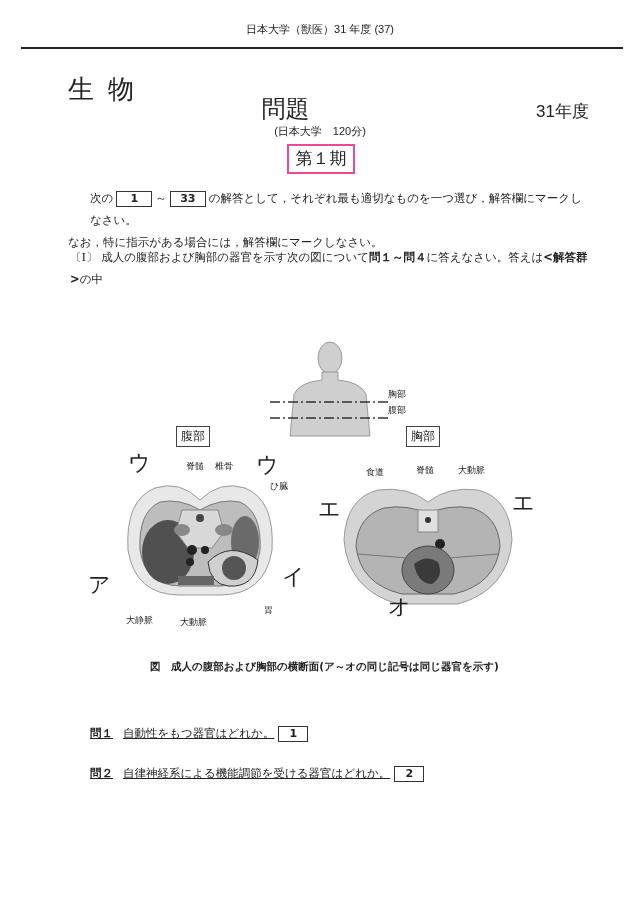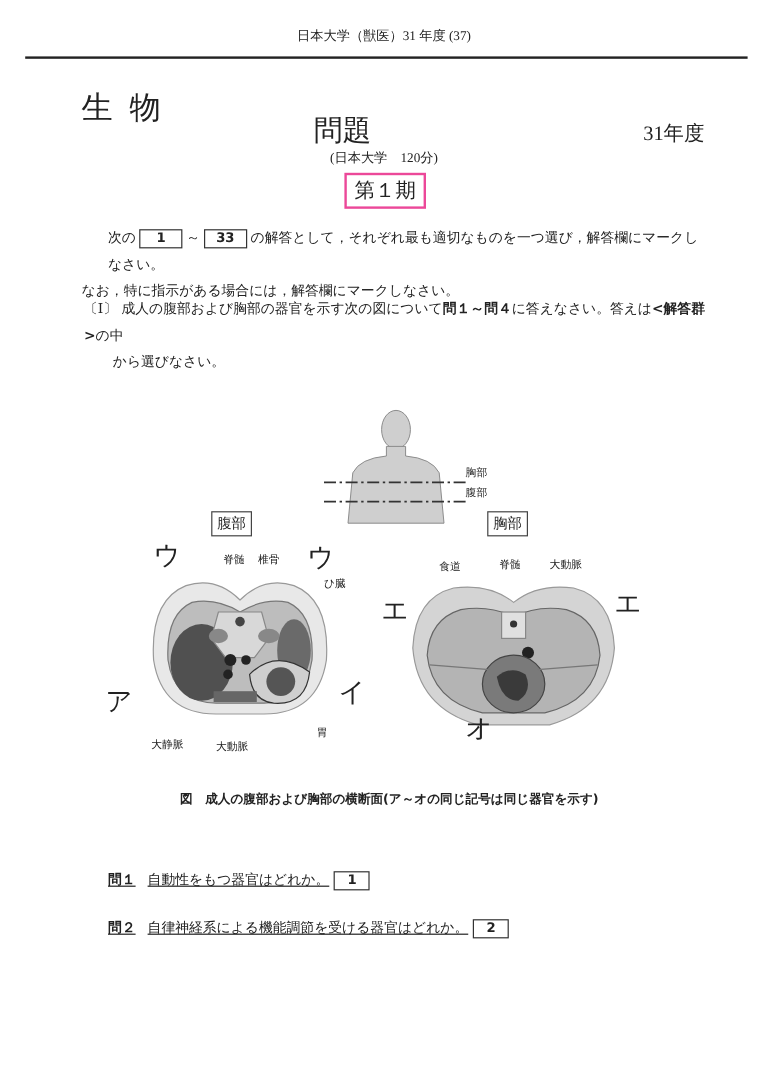--- a/index.html
+++ b/index.html
@@ -1,19 +1,19 @@
 <!DOCTYPE html>
 <html><head>
 <meta charset="utf-8">
 <style>
   html, body { margin: 0; padding: 0; background: #ffffff; }
   body { width: 640px; height: 903px; position: relative; overflow: hidden;
          font-family: "DejaVu Serif", serif; color: #222; }
   .abs { position: absolute; }
-  .sans { font-family: Liberation Serif, serif; }
+  .sans { font-family: Liberation Sans, sans-serif; }
 
   #running-header { top: 22px; left: 0; width: 640px; text-align: center; font-size: 11px; }
   #header-rule { top: 47px; left: 21px; width: 602px; height: 2px; background: #222; }
 
   #subject-title { top: 72px; left: 68px; font-size: 26px; letter-spacing: 14px; }
   #doc-title { top: 93px; left: 0; width: 571px; text-align: center; font-size: 24px; }
   #year-label { top: 100px; left: 536px; font-size: 17px; }
   #subtitle { top: 124px; left: 0; width: 640px; text-align: center; font-size: 11px; }
   #period-box { top: 144px; left: 287px; width: 64px; height: 26px; border: 2px solid #ec4899;
                 text-align: center; line-height: 26px; font-size: 17px; }
@@ -64,21 +64,20 @@
     <span>次の</span><span class="ansbox">1</span><span>～</span><span class="ansbox">33</span><span>の解答として，それぞれ最も適切なものを一つ選び，解答欄にマークしなさい。</span>
   </div>
   <div class="line2">なお，特に指示がある場合には，解答欄にマークしなさい。</div>
 </div>
 
 <div id="section1" class="abs body-text">
   <div>
     <span>〔Ⅰ〕</span>
     <span>成人の腹部および胸部の器官を示す次の図について</span><span class="b">問１～問４</span><span>に答えなさい。答えは</span><span class="b">&lt;解答群&gt;</span><span>の中</span>
   </div>
-  <div class="cont">から選びなさい。</div>
 </div>
 
 <div id="figure" class="abs">
 
   <svg class="abs" style="left:210px;top:8px;" width="120" height="100" viewBox="0 0 120 100">
     <g fill="#cfcfcf" stroke="#888" stroke-width="0.8">
       <ellipse cx="60" cy="20" rx="12" ry="16"></ellipse>
       <path d="M52 34 L52 42 Q30 44 24 56 L20 98 L100 98 L96 56 Q90 44 68 42 L68 34 Z"></path>
     </g>
     <g stroke="#333" stroke-width="1.5" stroke-dasharray="10,3,2,3" fill="none">

